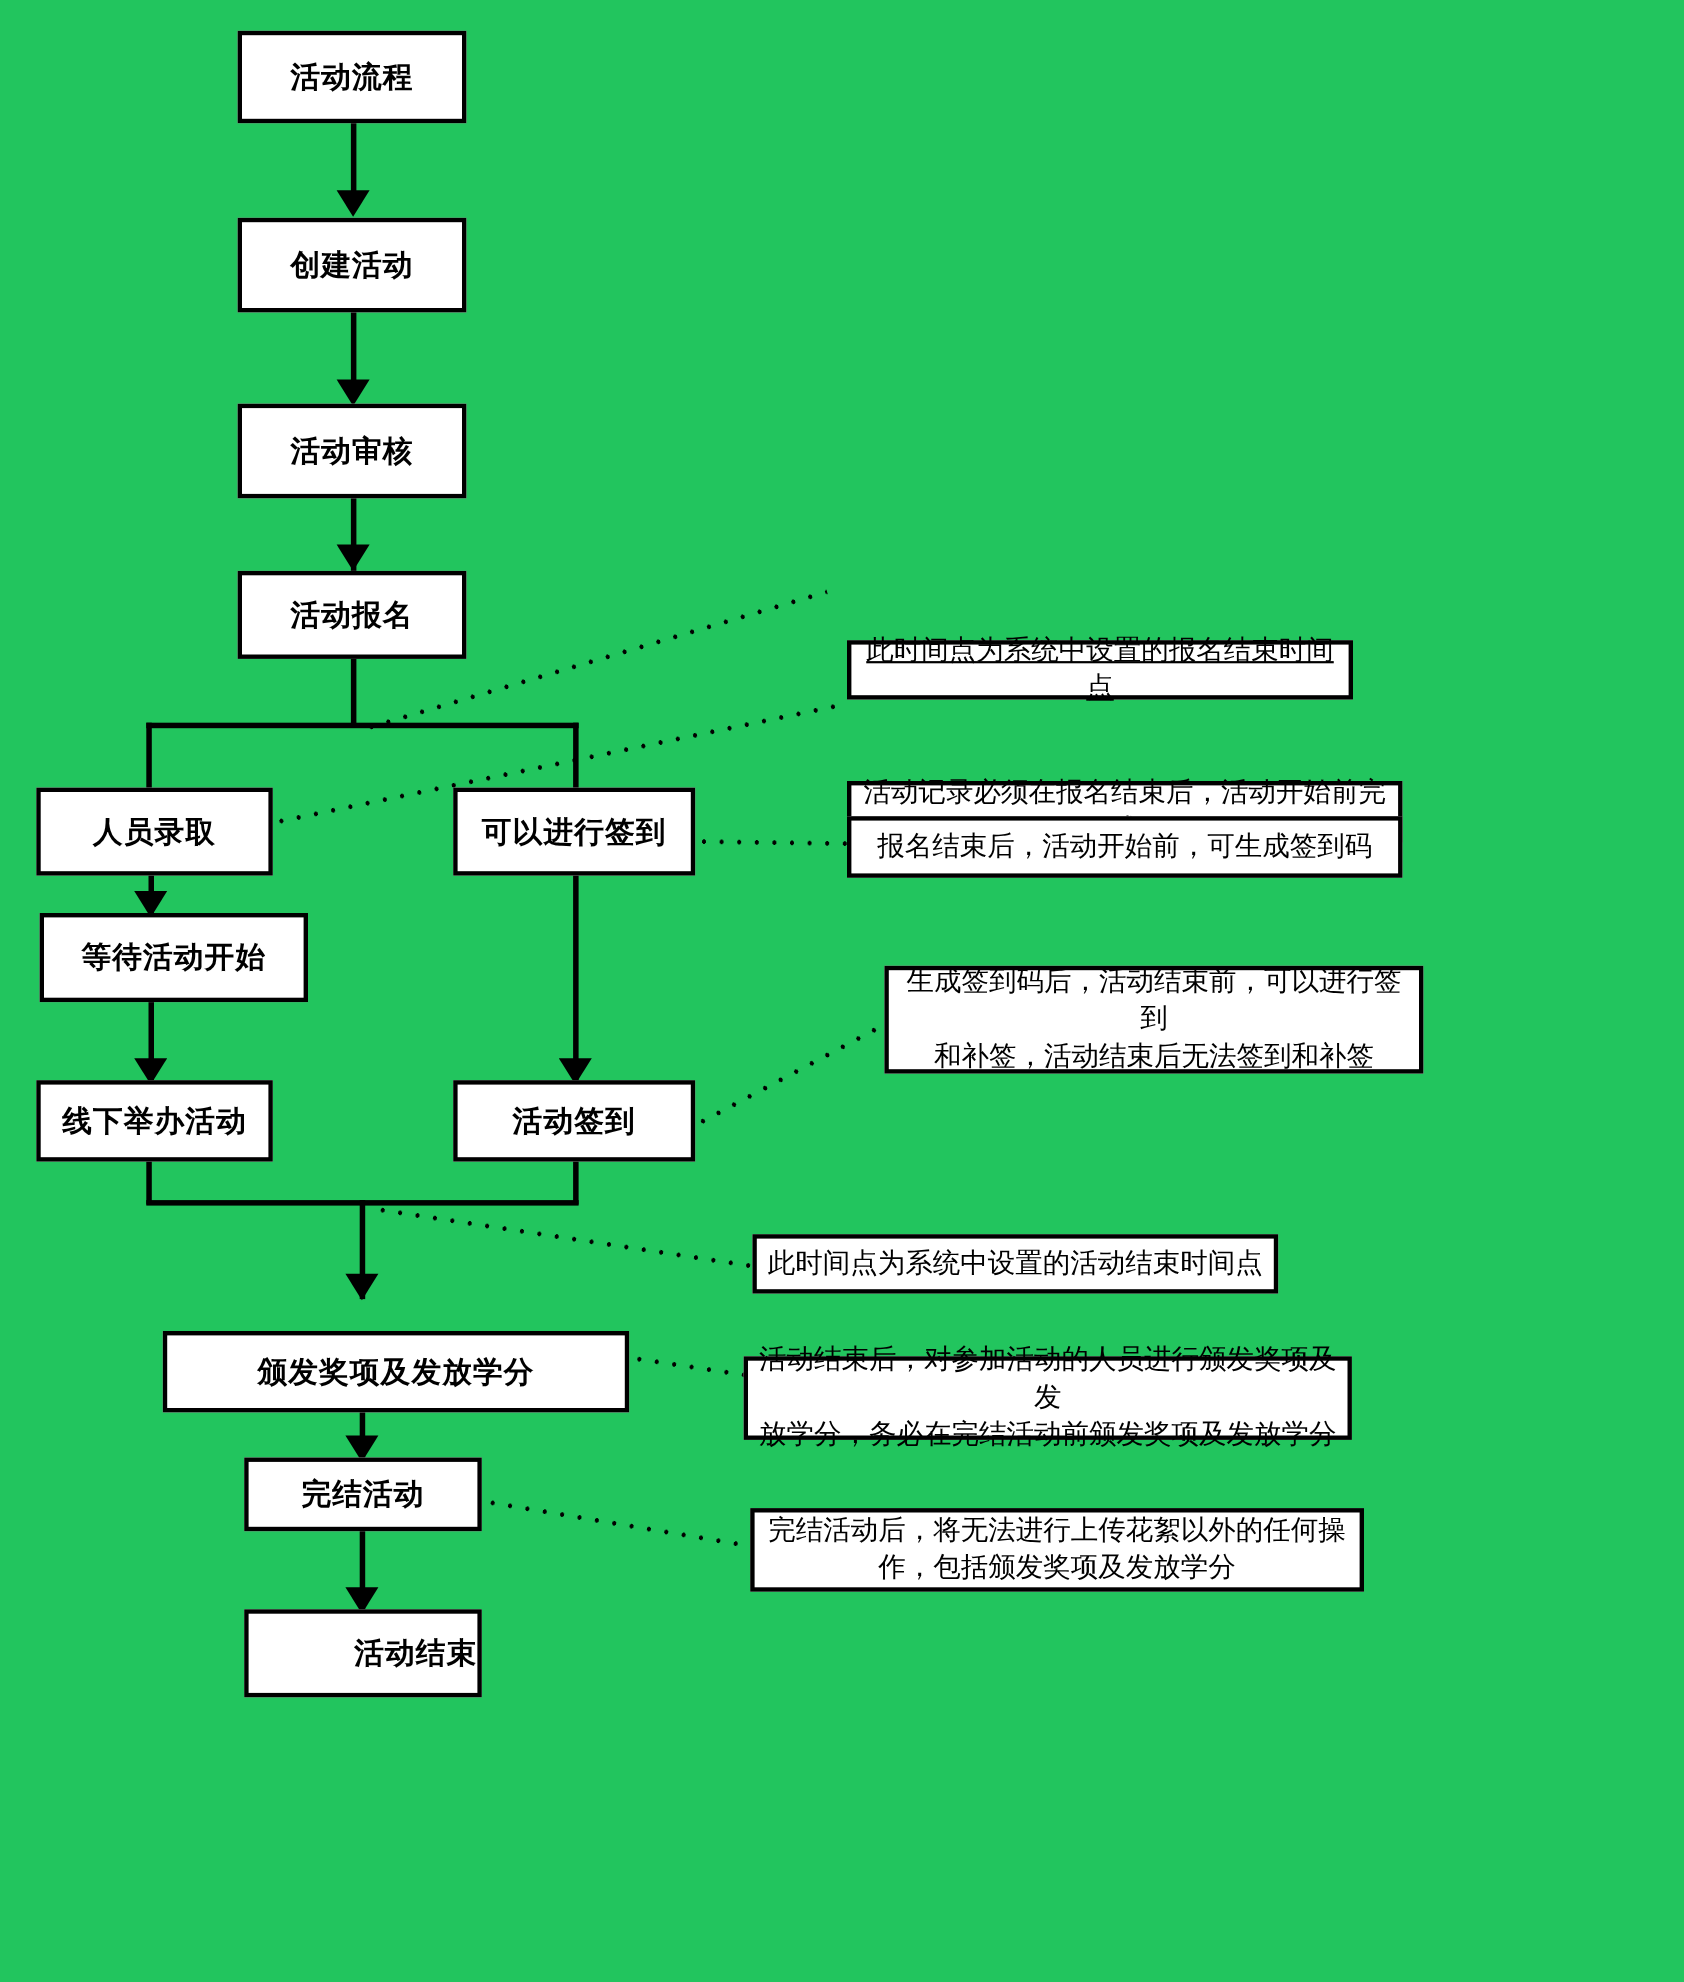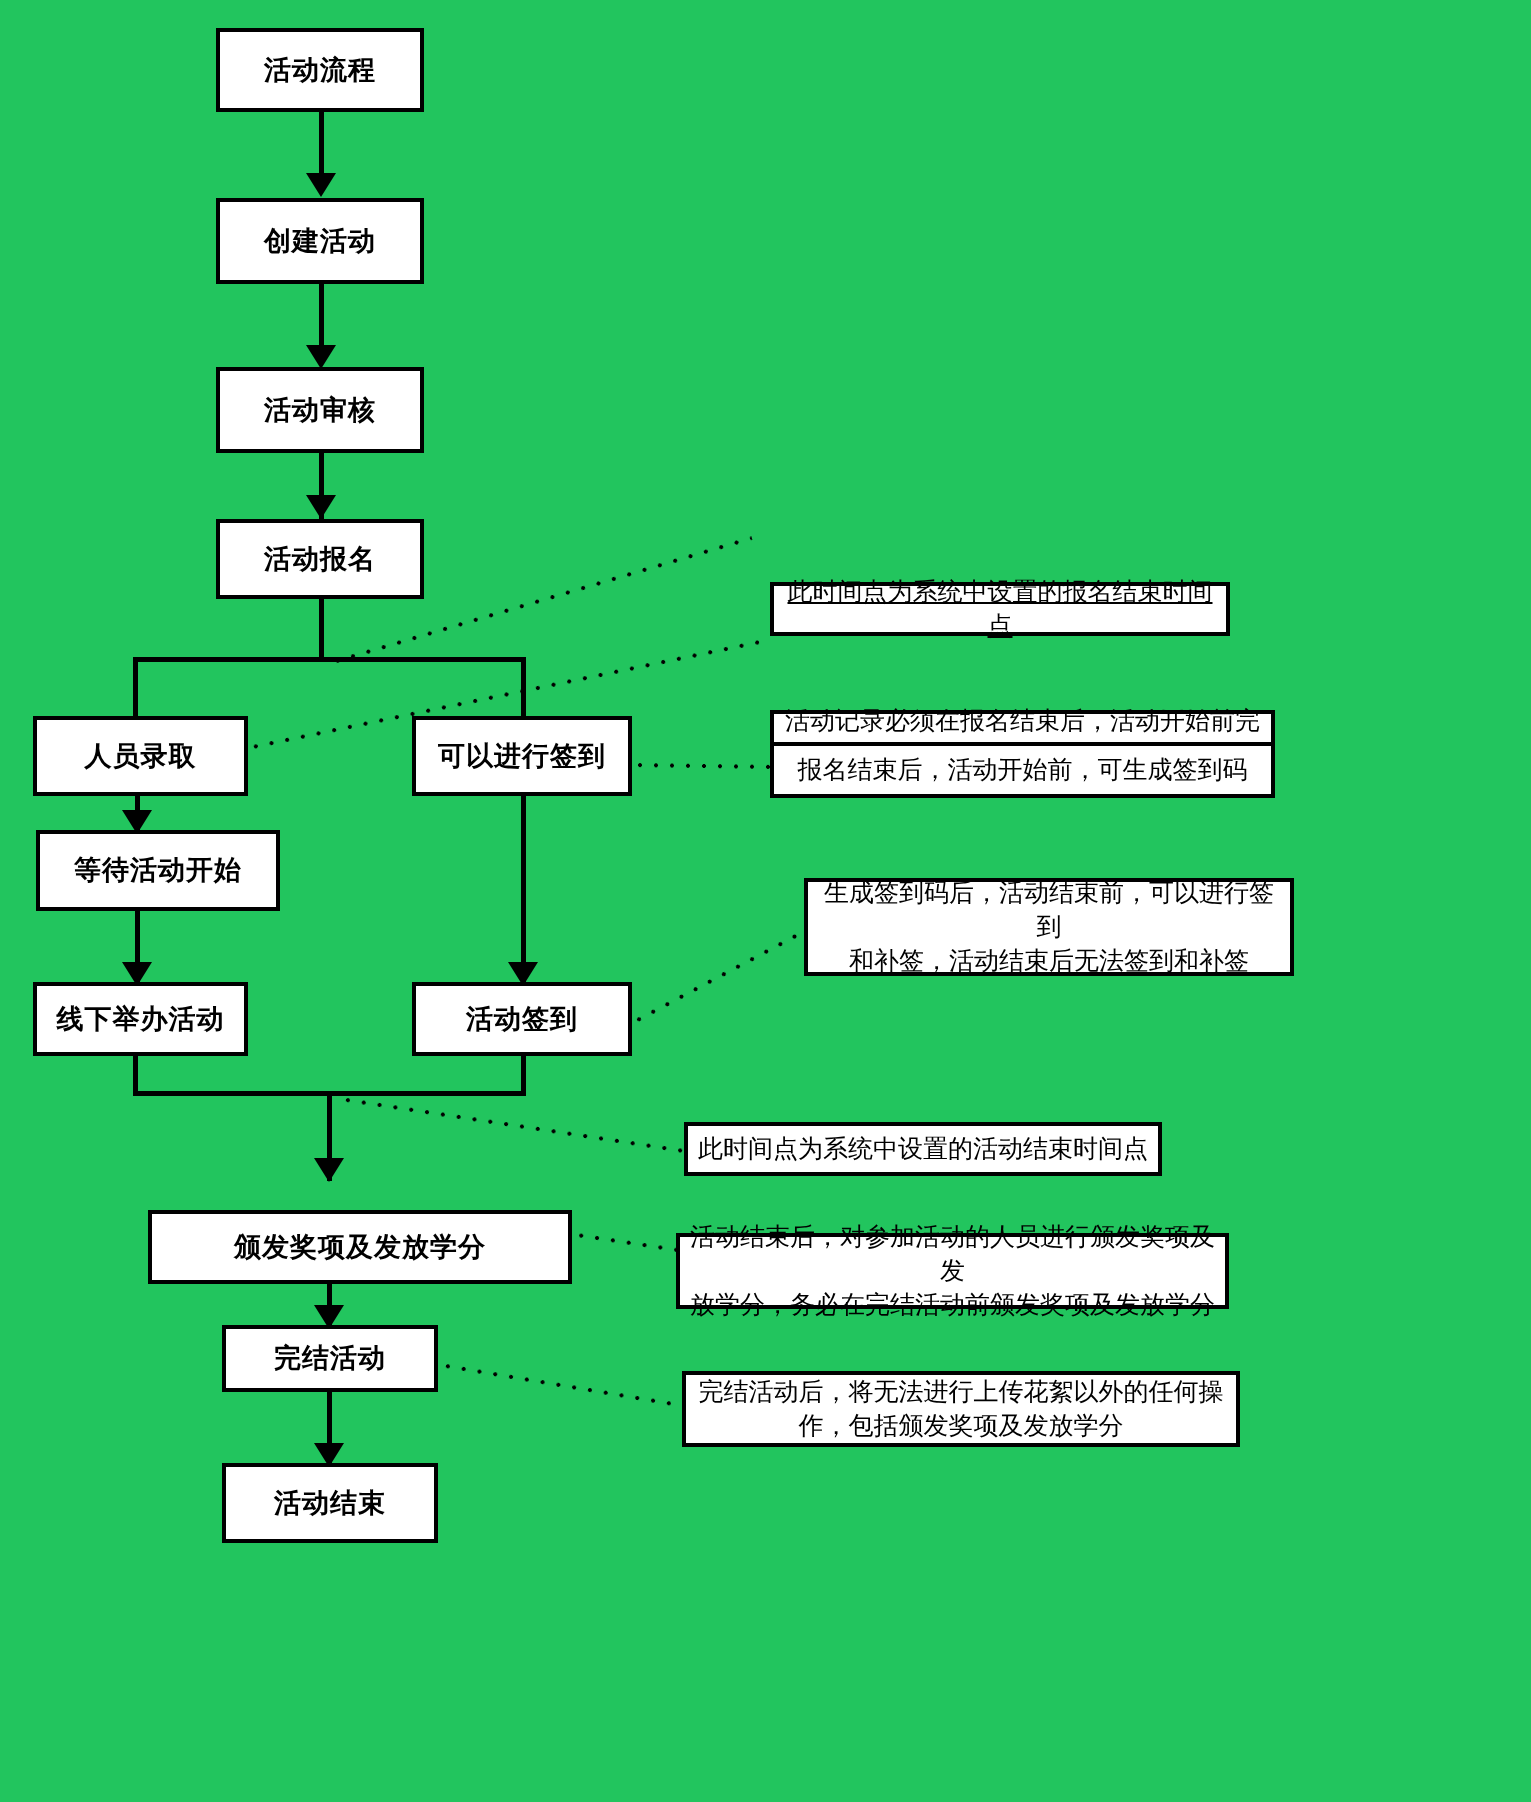--- a/index.html
+++ b/index.html
@@ -181,21 +181,21 @@
   </div>
 
   <div class="node" style="left:148px; top:1210px; width:424px; height:74px;">
     <span>颁发奖项及发放学分</span>
   </div>
 
   <div class="node" style="left:222px; top:1325px; width:216px; height:67px;">
     <span>完结活动</span>
   </div>
 
-  <div class="node" style="left:222px; top:1463px; width:216px; height:80px;">
+  <div class="node" style="left:222px; top:1463px; width:216px; height:80px;justify-content:flex-end;">
     <span>活动结束</span>
   </div>
 
   <div class="note" style="left:770px; top:582px; width:460px; height:54px;text-decoration:underline;">
     <span>此时间点为系统中设置的报名结束时间点</span>
   </div>
 
   <div class="note" style="left:770px; top:710px; width:505px; height:56px;">
     <span>活动记录必须在报名结束后，活动开始前完成</span>
   </div>

